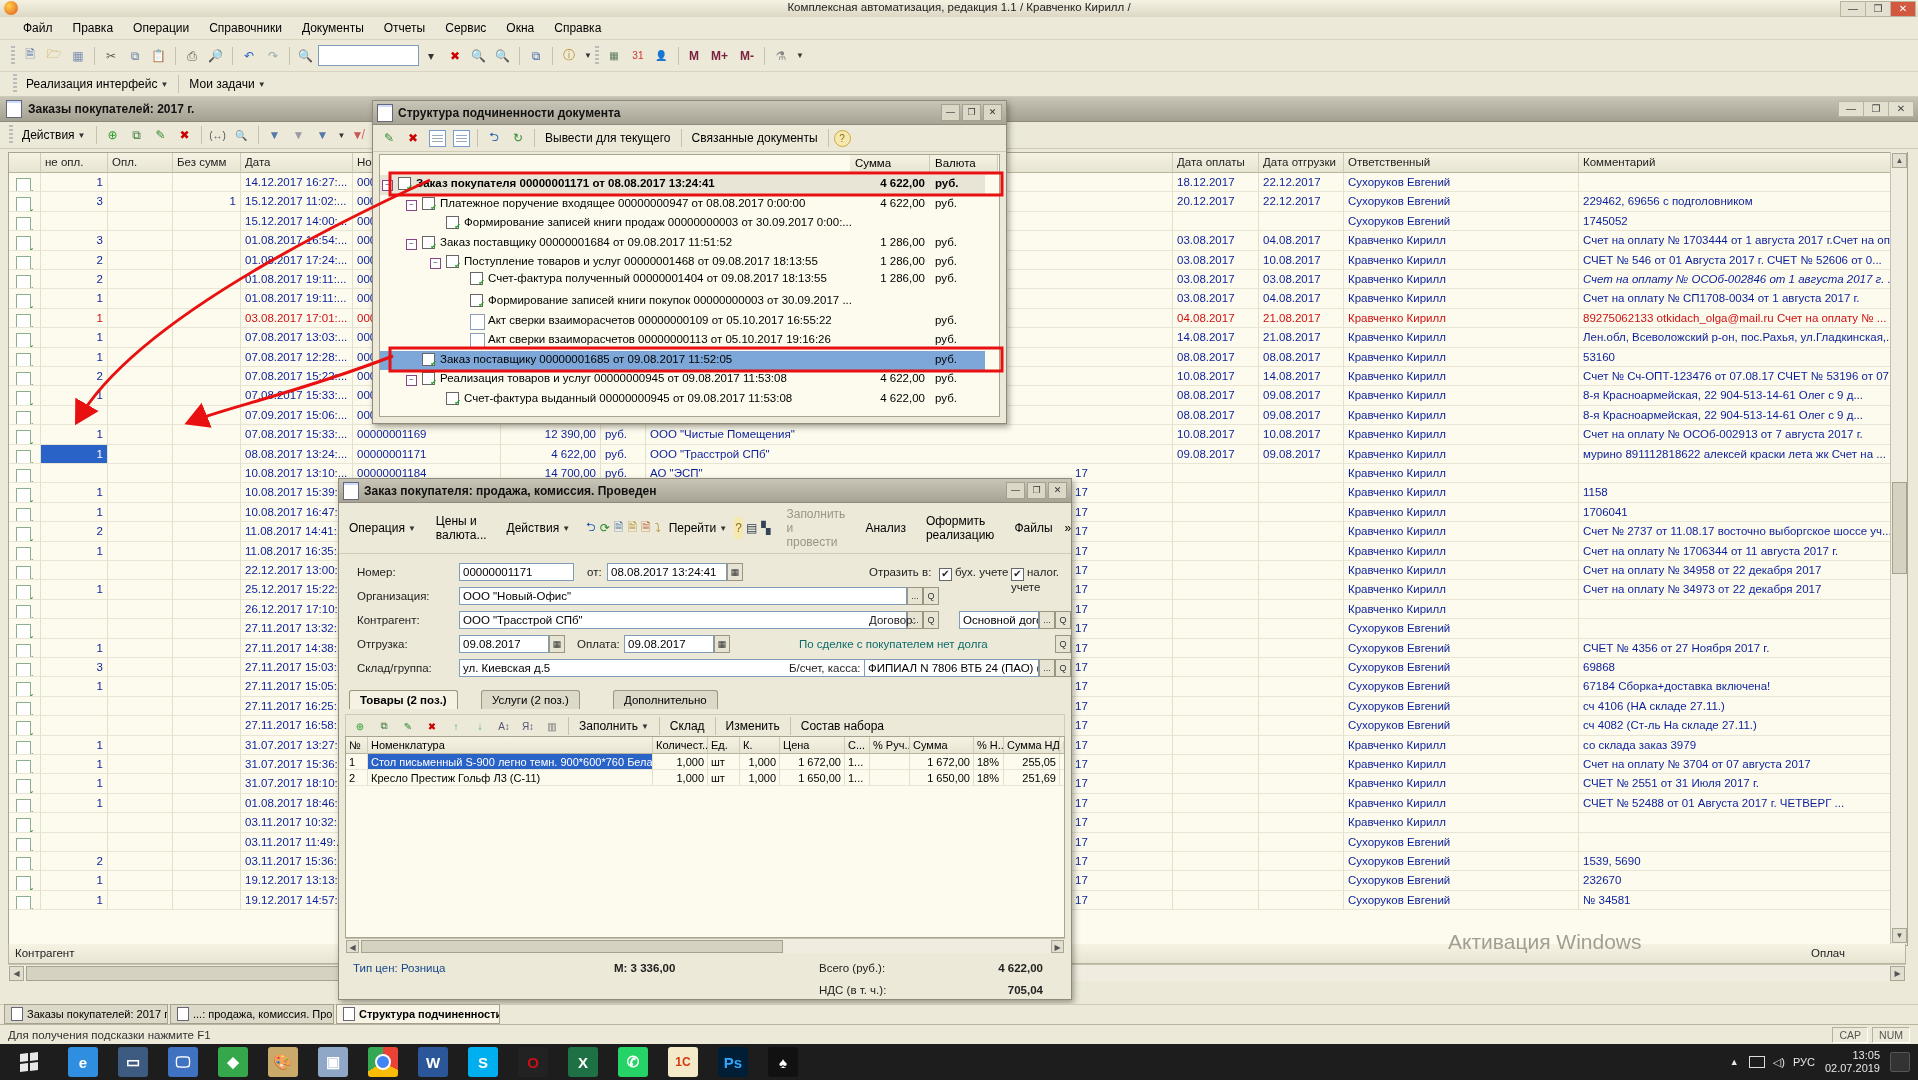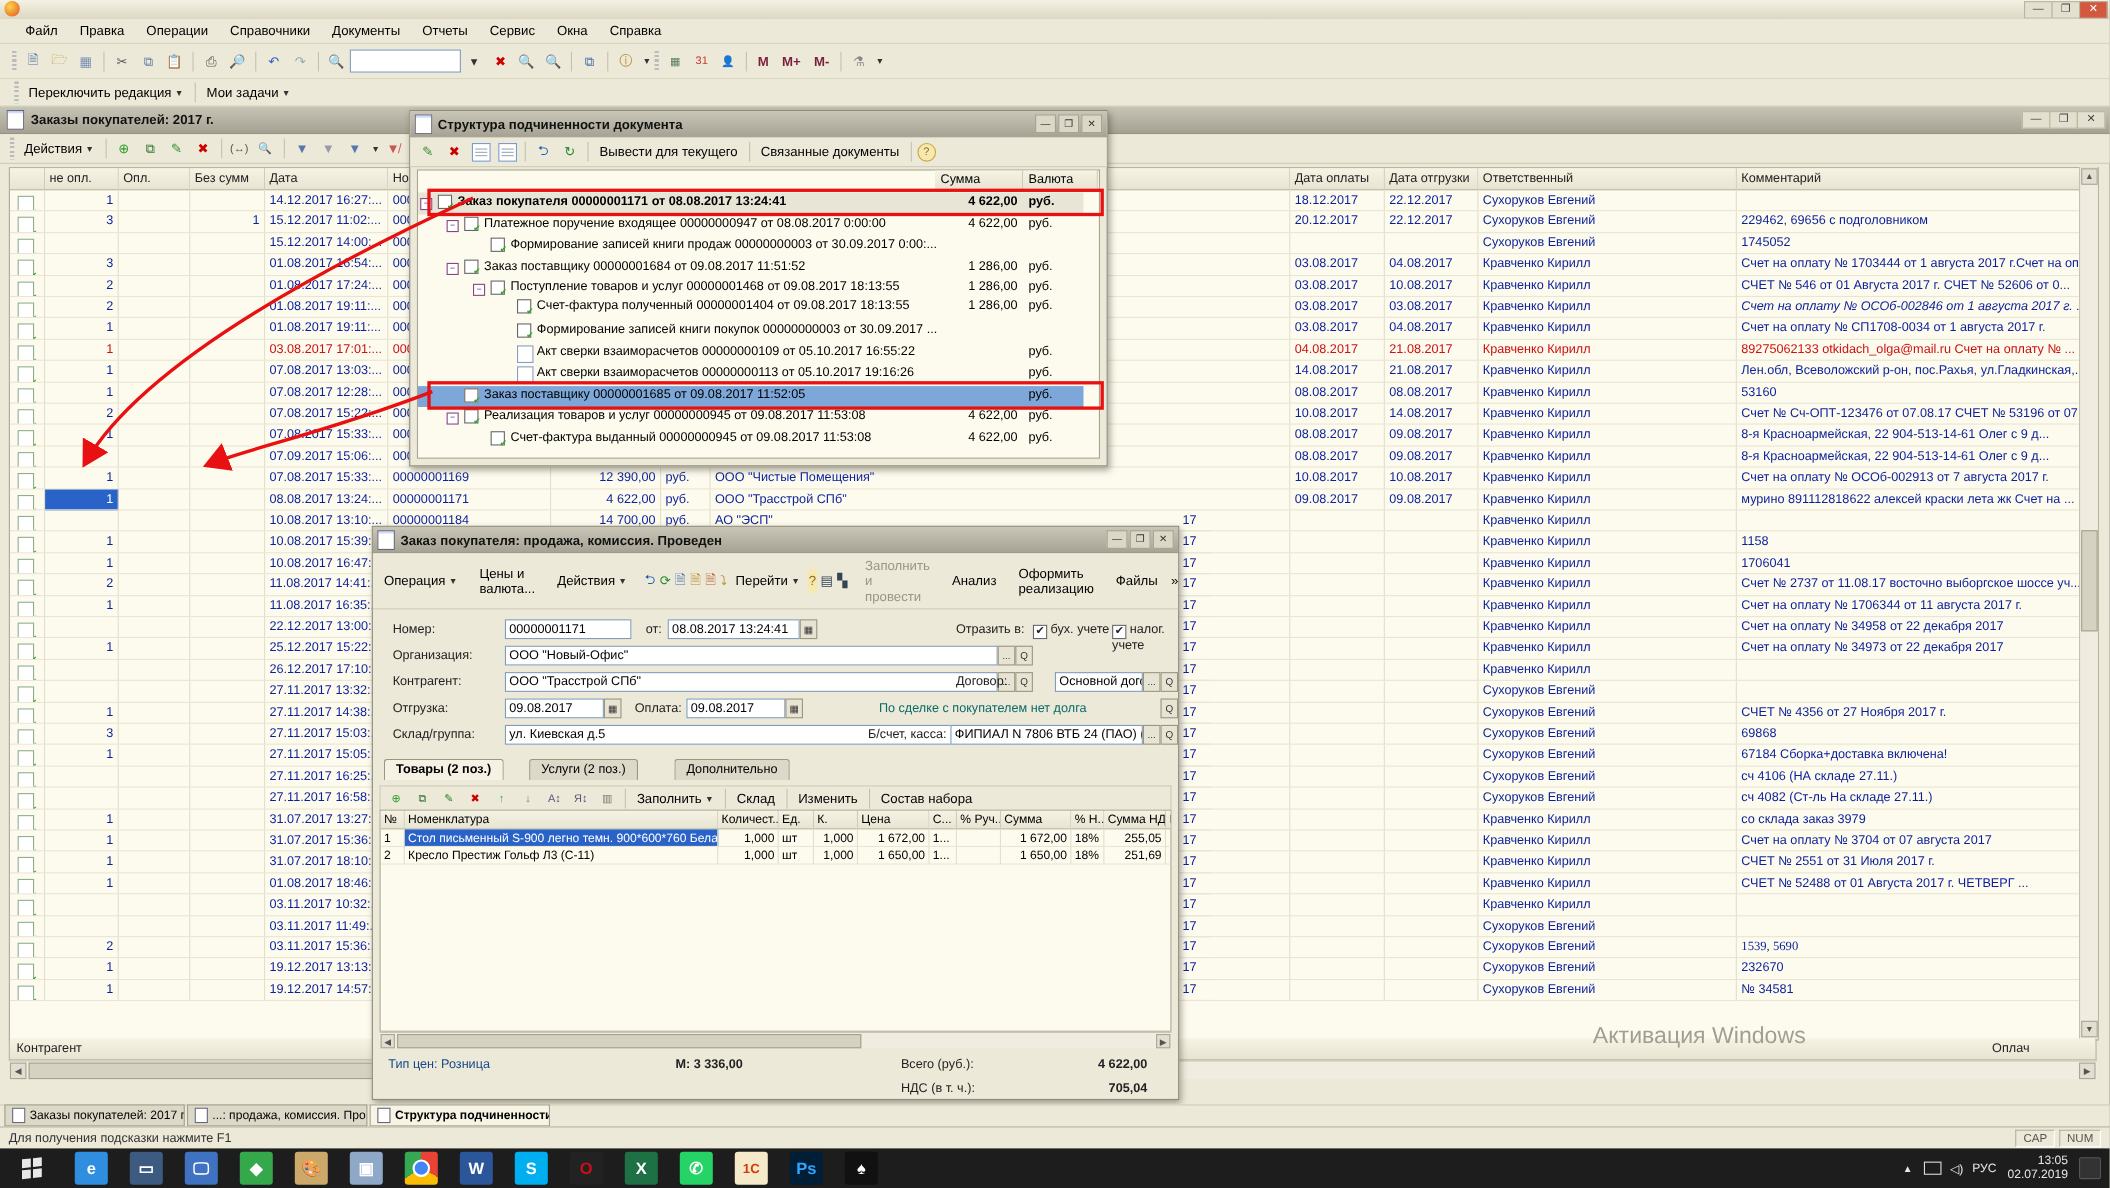--- a/index.html
+++ b/index.html
@@ -91,20 +91,21 @@
   
   #annot{left:0;top:0;width:1918px;height:1080px;pointer-events:none;z-index:60;}
 </style>
 </head>
 <body>
 
 <div id="screen">
 
   <div class="abs" id="app-titlebar">
     <div class="abs" style="left:4px;top:1px;width:14px;height:14px;border-radius:50%;background:radial-gradient(circle at 35% 35%,#ffd24a,#e0541e);"></div>
+    <div class="abs" id="app-title">Комплексная автоматизация, редакция 1.1 / Кравченко Кирилл /</div>
     <div class="abs winctl" style="right:52px;">—</div>
     <div class="abs winctl" style="right:27px;">❐</div>
     <div class="abs winctl close" style="right:2px;">✕</div>
   </div>
 
   <div class="abs" id="menubar">
       <span class="menu-item">Файл</span>
       <span class="menu-item">Правка</span>
       <span class="menu-item">Операции</span>
       <span class="menu-item">Справочники</span>
@@ -151,21 +152,21 @@
       <span class="txtbtn" style="color: rgb(122, 31, 61); font-weight: bold;">М+</span>
       <span class="txtbtn" style="color: rgb(122, 31, 61); font-weight: bold;">М-</span>
       <span class="tsep"></span>
       <span class="tbtn" style="color: rgb(136, 136, 136);">⚗</span>
       <span class="caret">▼</span>
     </div>
 
   <div class="abs" id="interface-row">
     <span class="grip"></span>
     <span class="txtbtn">
-        <span>Переключить редакция</span>
+        <span>Реализация интерфейс</span>
         <span class="caret">▼</span>
       </span>
     <span class="tsep"></span>
     <span class="txtbtn">
         <span>Мои задачи</span>
         <span class="caret">▼</span>
       </span>
   </div>
 
   <div class="abs" id="mdi-titlebar">
@@ -837,21 +838,21 @@
         <div class="lst-cell r" style="left: 99px; width: 65px;"></div>
         <div class="lst-cell r" style="left: 164px; width: 68px;"></div>
         <div class="lst-cell" style="left: 232px; width: 112px;">03.11.2017 15:36:...</div>
         <div class="lst-cell" style="left: 344px; width: 148px;"></div>
         <div class="lst-cell r" style="left: 492px; width: 100px;"></div>
         <div class="lst-cell" style="left: 592px; width: 45px;"></div>
         <div class="lst-cell" style="left: 637px; width: 527px;"></div>
         <div class="lst-cell" style="left: 1164px; width: 86px;"></div>
         <div class="lst-cell" style="left: 1250px; width: 85px;"></div>
         <div class="lst-cell" style="left: 1335px; width: 235px;">Сухоруков Евгений</div>
-        <div class="lst-cell" style="left: 1570px; width: 312px; font-family: Liberation Serif, serif;">1539, 5690</div>
+        <div class="lst-cell" style="left: 1570px; width: 312px;">1539, 5690</div>
         <div class="lst-cell" style="left: 1062px; width: 30px; border-right: none;">17</div>
       </div>
       <div class="lst-row" style="top: 718.4px;">
         <div class="lst-cell" style="left: 0px; width: 32px;">
           <div class="rowicon"></div>
         </div>
         <div class="lst-cell r" style="left: 32px; width: 67px;">1</div>
         <div class="lst-cell r" style="left: 99px; width: 65px;"></div>
         <div class="lst-cell r" style="left: 164px; width: 68px;"></div>
         <div class="lst-cell" style="left: 232px; width: 112px;">19.12.2017 13:13:...</div>

